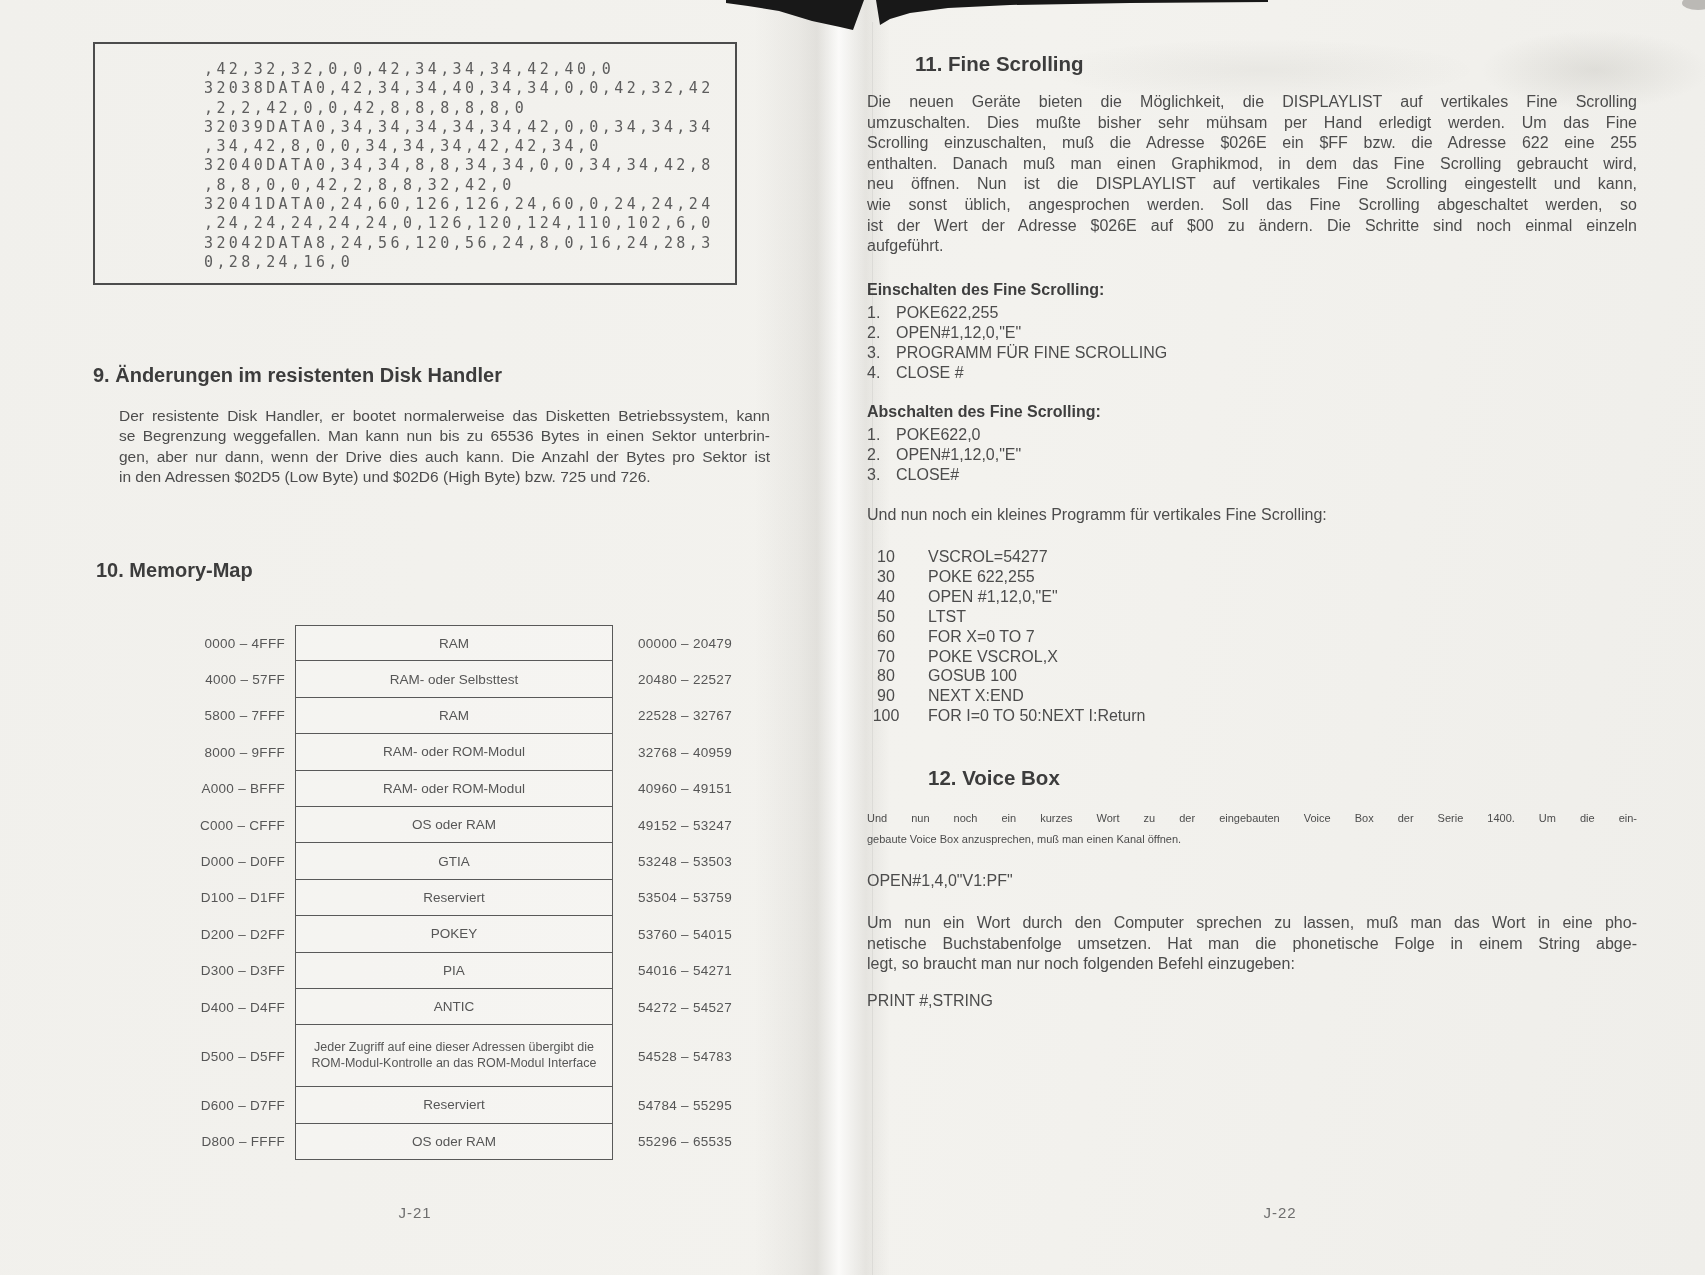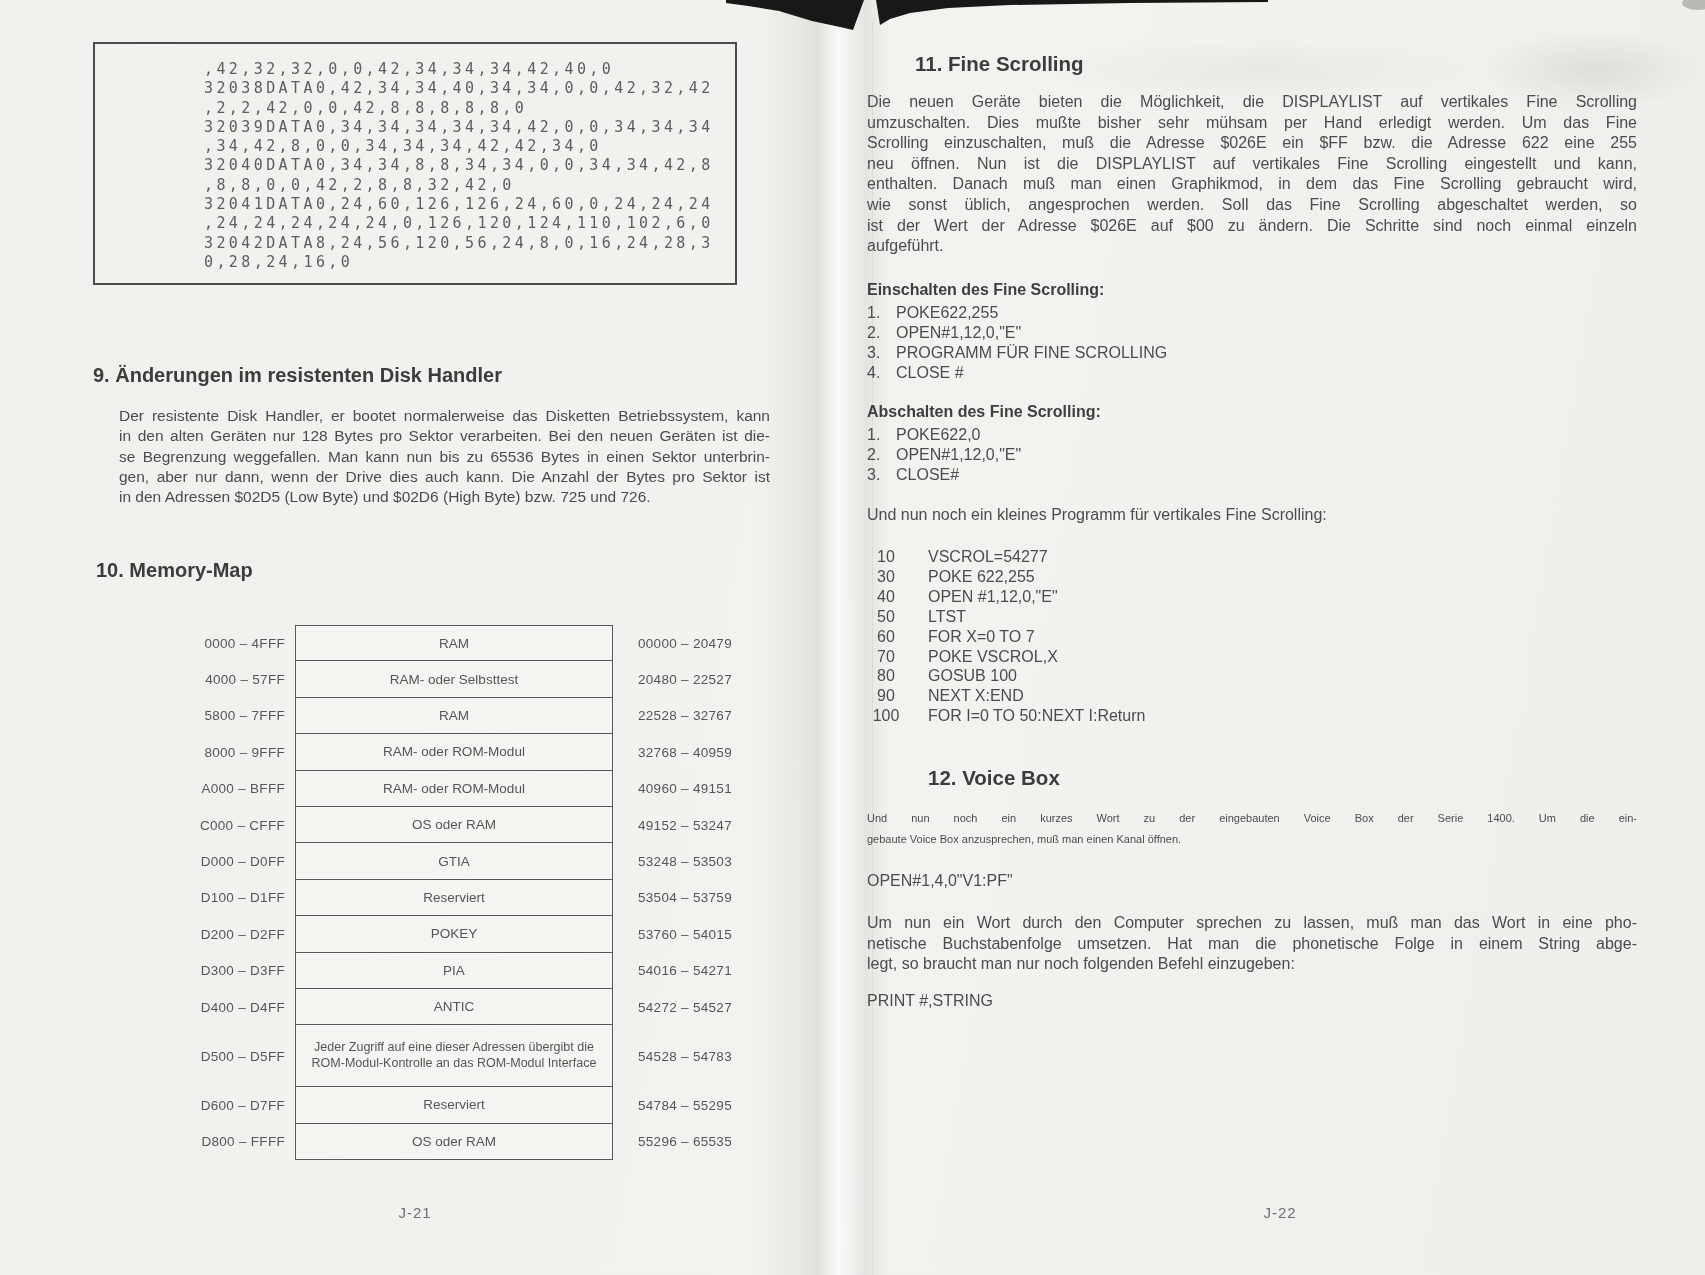--- a/index.html
+++ b/index.html
@@ -103,21 +103,20 @@
         <div>32042DATA8,24,56,120,56,24,8,0,16,24,28,3</div>
         <div>0,28,24,16,0</div>
       </div>
   </div>
 
   <div class="abs h-left h9">9. Änderungen im resistenten Disk Handler</div>
 
   <div class="abs p9 jpar">
 
   <div>Der resistente Disk Handler, er bootet normalerweise das Disketten Betriebssystem, kann</div>
-      <div>in den alten Geräten nur 128 Bytes pro Sektor verarbeiten. Bei den neuen Geräten ist die-</div>
       <div>se Begrenzung weggefallen. Man kann nun bis zu 65536 Bytes in einen Sektor unterbrin-</div>
       <div>gen, aber nur dann, wenn der Drive dies auch kann. Die Anzahl der Bytes pro Sektor ist</div>
       <div>in den Adressen $02D5 (Low Byte) und $02D6 (High Byte) bzw. 725 und 726.</div>
     </div>
 
   <div class="abs h-left h10">10. Memory-Map</div>
 
   <div class="abs memmap">
 
       <div class="mrow">
@@ -235,22 +234,22 @@
 
   <div class="abs pagenum footerL">J-21</div>
 
   <div class="abs h-right h11">11. Fine Scrolling</div>
 
   <div class="abs p11 jpar">
 
   <div>Die neuen Geräte bieten die Möglichkeit, die DISPLAYLIST auf vertikales Fine Scrolling</div>
       <div>umzuschalten. Dies mußte bisher sehr mühsam per Hand erledigt werden. Um das Fine</div>
       <div>Scrolling einzuschalten, muß die Adresse $026E ein $FF bzw. die Adresse 622 eine 255</div>
+      <div>enthalten. Danach muß man einen Graphikmod, in dem das Fine Scrolling gebraucht wird,</div>
       <div>neu öffnen. Nun ist die DISPLAYLIST auf vertikales Fine Scrolling eingestellt und kann,</div>
-      <div>enthalten. Danach muß man einen Graphikmod, in dem das Fine Scrolling gebraucht wird,</div>
       <div>wie sonst üblich, angesprochen werden. Soll das Fine Scrolling abgeschaltet werden, so</div>
       <div>ist der Wert der Adresse $026E auf $00 zu ändern. Die Schritte sind noch einmal einzeln</div>
       <div>aufgeführt.</div>
     </div>
 
   <div class="abs subhead sub1">Einschalten des Fine Scrolling:</div>
   <div class="abs steplist list1">
 
       <div class="litem">
         <div class="lnum">1.</div>

